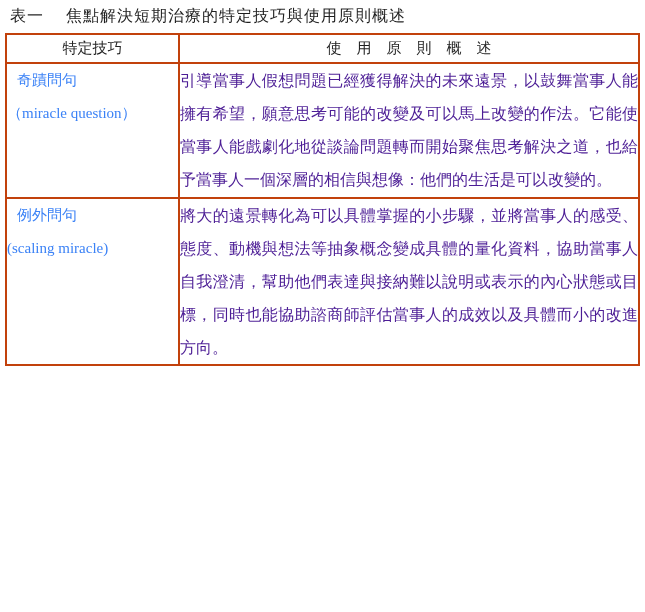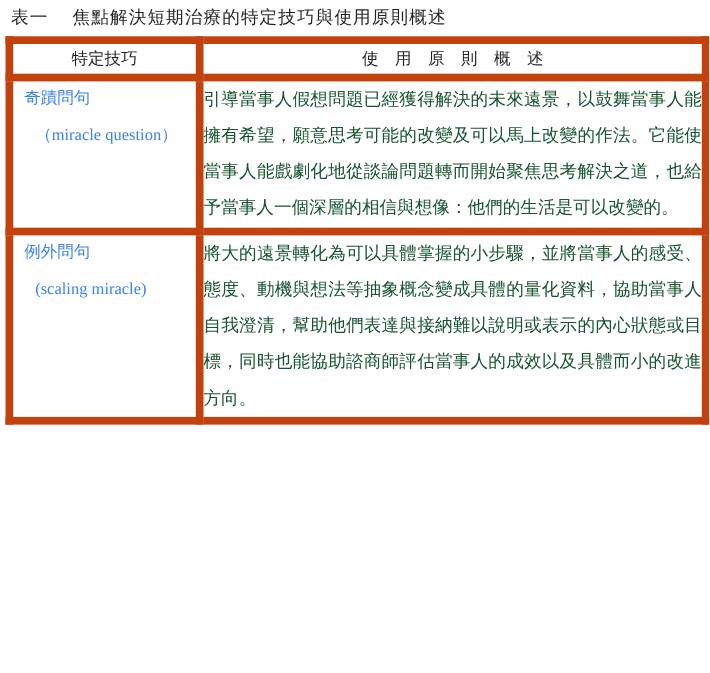--- a/index.html
+++ b/index.html
@@ -31,48 +31,48 @@
     left: 5px;
     top: 33px;
     width: 633px;
     border-collapse: collapse;
     table-layout: fixed;
     background: #ffffff;
   }
   .doc-table col.col-technique { width: 173px; }
   .doc-table col.col-principle { width: 460px; }
   .doc-table th, .doc-table td {
-    border: 7px solid #c2410c;
+    border: 2px solid #c2410c;
     padding: 0;
     vertical-align: top;
     font-weight: normal;
   }
   .header-row th {
     height: 27px;
     text-align: center;
     vertical-align: middle;
     font-size: 15px;
     white-space: pre;
     color: #1f1f1f;
   }
   .cell-technique {
     padding: 5px 4px 0 20px;
     font-size: 15px;
     line-height: 33px;
     color: #3b82f6;
   }
   .tech-name { padding-left: 10px; }
-  .tech-english { padding-left: 0; white-space: nowrap; margin-left: 20px; }
+  .tech-english { padding-left: 0; white-space: nowrap; }
   .cell-desc {
     padding: 3px 8px 0 10px;
     font-size: 16px;
     line-height: 33px;
     text-align: justify;
     text-justify: inter-character;
-    color: #14532d;
+    color: #4c1d95;
   }
   .row-0 td { height: 133px; }
   .row-1 td { height: 128px; }
   .row-2 td { height: 126px; }
   .row-3 td { height: 156px; }
 </style>
 </head>
 <body>
 
 <div class="page">

